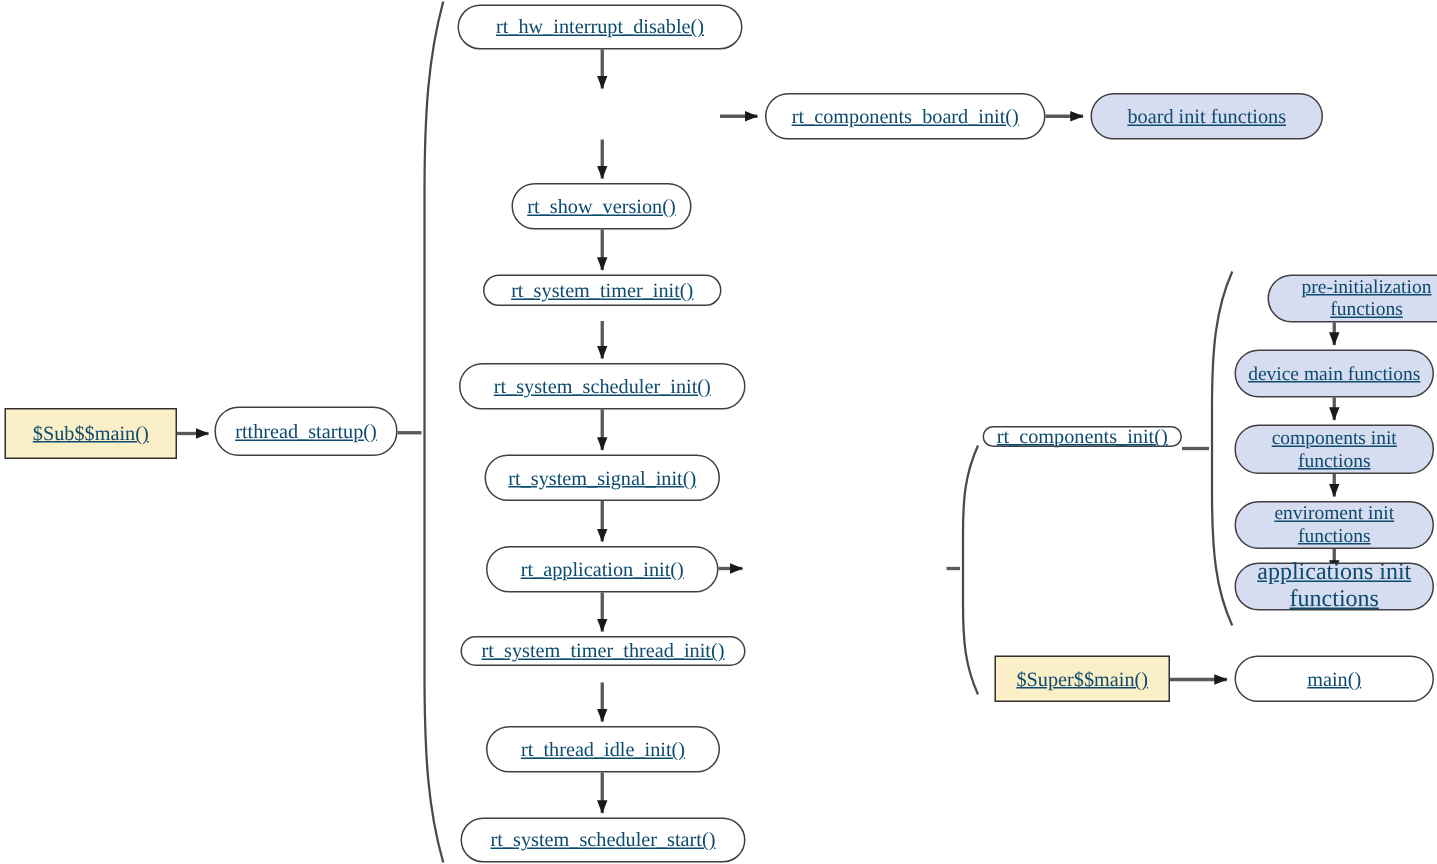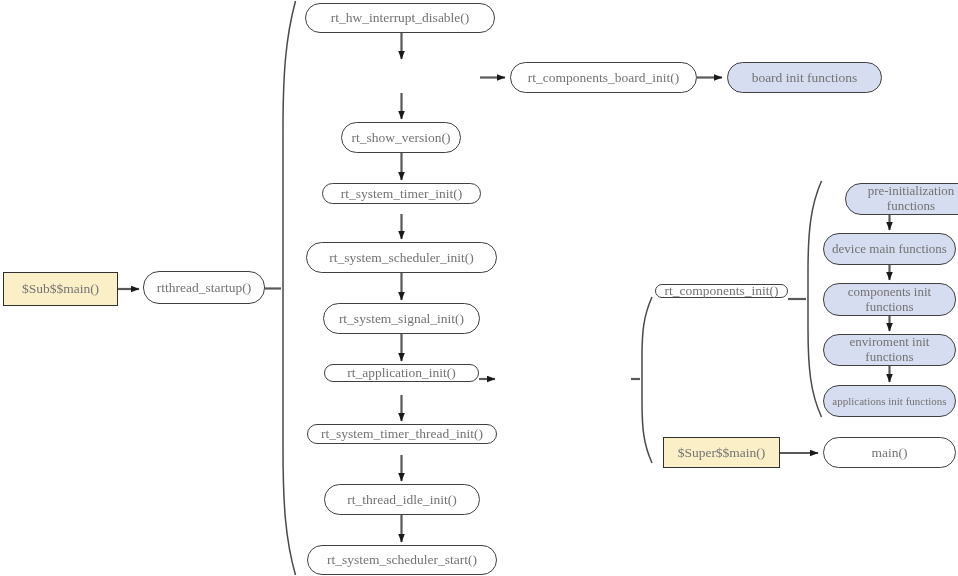--- a/index.html
+++ b/index.html
@@ -13,23 +13,24 @@
   body{margin:0;background:#ffffff;}
   .canvas{
     position:relative;width:958px;height:576px;background:#ffffff;overflow:hidden;
     font-family:"Liberation Serif","DejaVu Serif",serif;
   }
   .connectors{position:absolute;left:0;top:0;pointer-events:none;}
   .conn{stroke:var(--connector);stroke-width:2.2;fill:none;}
   .brace{stroke:#4a4a4a;stroke-width:1.5;fill:none;}
   .node{
     position:absolute;display:flex;align-items:center;justify-content:center;
-    text-align:center;font-size:13.5px;line-height:1.12;color:#737373;
+    text-align:center;font-size:13.5px;line-height:1.12;color:#0c4a6e;
     background:var(--node-fill);border:1.6px solid var(--border);
     padding:1px 3px;
+    text-decoration:underline;
   }
   .stadium{border-radius:16px;}
   .rect{border-radius:0;border-color:#303030;}
   .entry{background:var(--entry-fill);}
   .group{background:var(--group-fill);}
   .nowrap{white-space:nowrap;}
 </style>
 </head>
 <body>
 
@@ -75,26 +76,26 @@
   <div class="node rect entry nowrap" style="left:663px;top:437px;width:117px;height:31px">$Super$$main()</div>
 
   <div class="node stadium nowrap" style="left:143px;top:271px;width:122px;height:33px">rtthread_startup()</div>
   <div class="node stadium nowrap" style="left:305px;top:3px;width:190px;height:30px">rt_hw_interrupt_disable()</div>
   <div class="node stadium nowrap" style="left:510px;top:62px;width:187px;height:31px">rt_components_board_init()</div>
   <div class="node stadium group" style="left:727px;top:62px;width:155px;height:31px">board init functions</div>
   <div class="node stadium nowrap" style="left:341px;top:122px;width:120px;height:31px">rt_show_version()</div>
   <div class="node stadium nowrap" style="left:322px;top:183px;width:159px;height:21px">rt_system_timer_init()</div>
   <div class="node stadium nowrap" style="left:306px;top:242px;width:191px;height:31px">rt_system_scheduler_init()</div>
   <div class="node stadium nowrap" style="left:323px;top:303px;width:157px;height:31px">rt_system_signal_init()</div>
-  <div class="node stadium nowrap" style="left:324px;top:364px;width:155px;height:18px">rt_application_init()</div>
+  <div class="node stadium nowrap" style="left:324px;top:364px;width:155px;height:31px">rt_application_init()</div>
   <div class="node stadium nowrap" style="left:307px;top:424px;width:190px;height:20px">rt_system_timer_thread_init()</div>
   <div class="node stadium nowrap" style="left:324px;top:484px;width:156px;height:31px">rt_thread_idle_init()</div>
   <div class="node stadium nowrap" style="left:307px;top:545px;width:190px;height:30px">rt_system_scheduler_start()</div>
   <div class="node stadium nowrap" style="left:655px;top:284px;width:133px;height:14px">rt_components_init()</div>
   <div class="node stadium nowrap" style="left:823px;top:437px;width:133px;height:31px">main()</div>
 
   <div class="node stadium group" style="left:845px;top:183px;width:132px;height:32px;font-size:13px">pre-initialization functions</div>
   <div class="node stadium group" style="left:823px;top:233px;width:133px;height:32px;font-size:13px">device main functions</div>
   <div class="node stadium group" style="left:823px;top:283px;width:133px;height:33px;font-size:13px">components init functions</div>
   <div class="node stadium group" style="left:823px;top:334px;width:133px;height:32px;font-size:13px">enviroment init functions</div>
-  <div class="node stadium group" style="left:823px;top:385px;width:133px;height:32px;font-size:11px">applications init functions</div>
+  <div class="node stadium group" style="left:823px;top:375px;width:133px;height:32px;font-size:16px">applications init functions</div>
 
 </div>
 
 </body></html>

